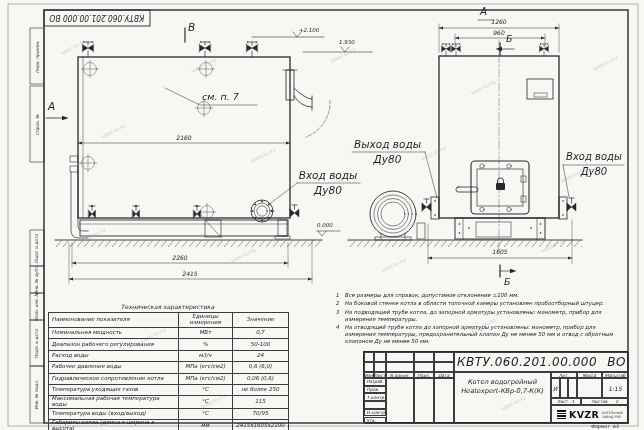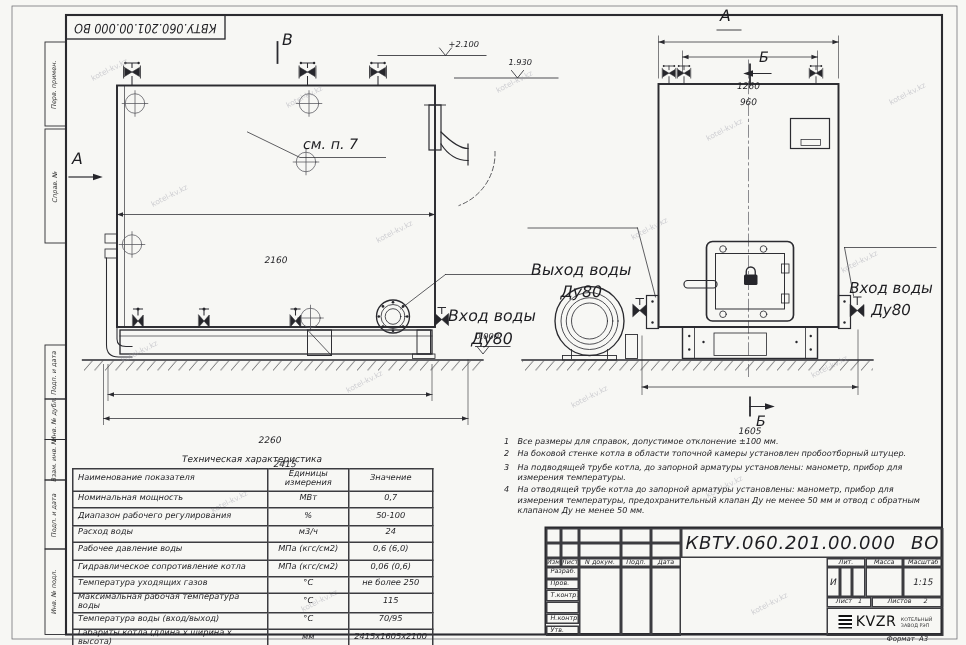--- a/index.html
+++ b/index.html
@@ -1,20 +1,20 @@
 <!DOCTYPE html>
 <html><head>
 <meta charset="utf-8">
 <style>
   html,body{margin:0;padding:0;background:#eeeeeb;}
   .sheet{position:relative;width:644px;height:430px;background:#f7f7f4;
          font-family:"DejaVu Sans",sans-serif;font-style:italic;color:#1e1e22;overflow:hidden;}
   svg.linework{position:absolute;left:0;top:0;}
   .lbl{position:absolute;white-space:nowrap;line-height:1;}
-  .c{text-align:center;margin-top:36px;}
+  .c{text-align:center;}
   .dim{font-size:6px;}
   .elev{font-size:5.5px;}
   .viewletter{font-size:10.5px;font-weight:500;}
   .sectletter{font-size:9.5px;font-weight:500;}
   .biglabel{font-size:10.5px;}
   .wm{position:absolute;font-style:normal;font-size:5px;color:#9a9aa6;opacity:.45;
       transform:rotate(-27deg);white-space:nowrap;pointer-events:none;}
   
   .mstamp{position:absolute;left:30px;width:14px;display:flex;align-items:center;justify-content:center;}
   .mstamp span{transform:rotate(-90deg);font-size:4.3px;white-space:nowrap;color:#333;}
@@ -39,21 +39,21 @@
       box-sizing:border-box;font-size:4.3px;}
   .cell{position:absolute;border:0.6px solid #3c3c40;box-sizing:border-box;overflow:hidden;}
   .docnum{font-size:12px;display:flex;align-items:center;justify-content:center;
           letter-spacing:.5px;word-spacing:6px;}
   .pname{display:flex;flex-direction:column;align-items:center;padding-top:5px;font-size:6.6px;line-height:1.35;}
   .small{display:flex;align-items:center;justify-content:center;}
   .rowlbl{display:flex;align-items:center;padding-left:2px;}
   .logo{display:flex;align-items:center;justify-content:center;gap:3px;font-style:normal;}
   .logomark{width:9px;height:9px;background:
      repeating-linear-gradient(#111 0 1.6px,#fff 1.6px 2.6px);}
-  .logoname{font-weight:400;font-size:9.5px;letter-spacing:.3px;color:#111;}
+  .logoname{font-weight:700;font-size:9.5px;letter-spacing:.3px;color:#111;}
   .logosub{font-size:3.2px;line-height:1.25;color:#333;}
   .format{position:absolute;left:575px;top:424px;width:60px;text-align:center;font-size:4.6px;}
 </style>
 </head>
 <body>
 
 <div class="sheet">
 
   <svg class="linework" width="644" height="430" viewBox="0 0 644 430" fill="none" stroke="#2b2b30" stroke-width="0.7" stroke-linecap="square">
     <defs>
@@ -444,20 +444,24 @@
         <span>Утв.</span>
       </div>
     <div class="cell" style="left:22px;top:26px;width:28px;height:46px"></div>
     <div class="cell" style="left:50px;top:26px;width:20px;height:46px"></div>
     <div class="cell" style="left:70px;top:26px;width:20px;height:46px"></div>
 
     <div class="cell docnum" style="left:90px;top:0;width:175px;height:20px">
         <span>КВТУ.060.201.00.000 ВО</span>
       </div>
 
+    <div class="cell pname" style="left:90px;top:20px;width:97px;height:52px">
+      <span>Котел водогрейный</span>
+      <span>Heatexpert-КВр-0,7-К(К)</span>
+    </div>
 
     <div class="cell small" style="left:187px;top:20px;width:26px;height:6px">
         <span>Лит.</span>
       </div>
     <div class="cell small" style="left:213px;top:20px;width:25px;height:6px">
         <span>Масса</span>
       </div>
     <div class="cell small" style="left:238px;top:20px;width:27px;height:6px">
         <span>Масштаб</span>
       </div>

